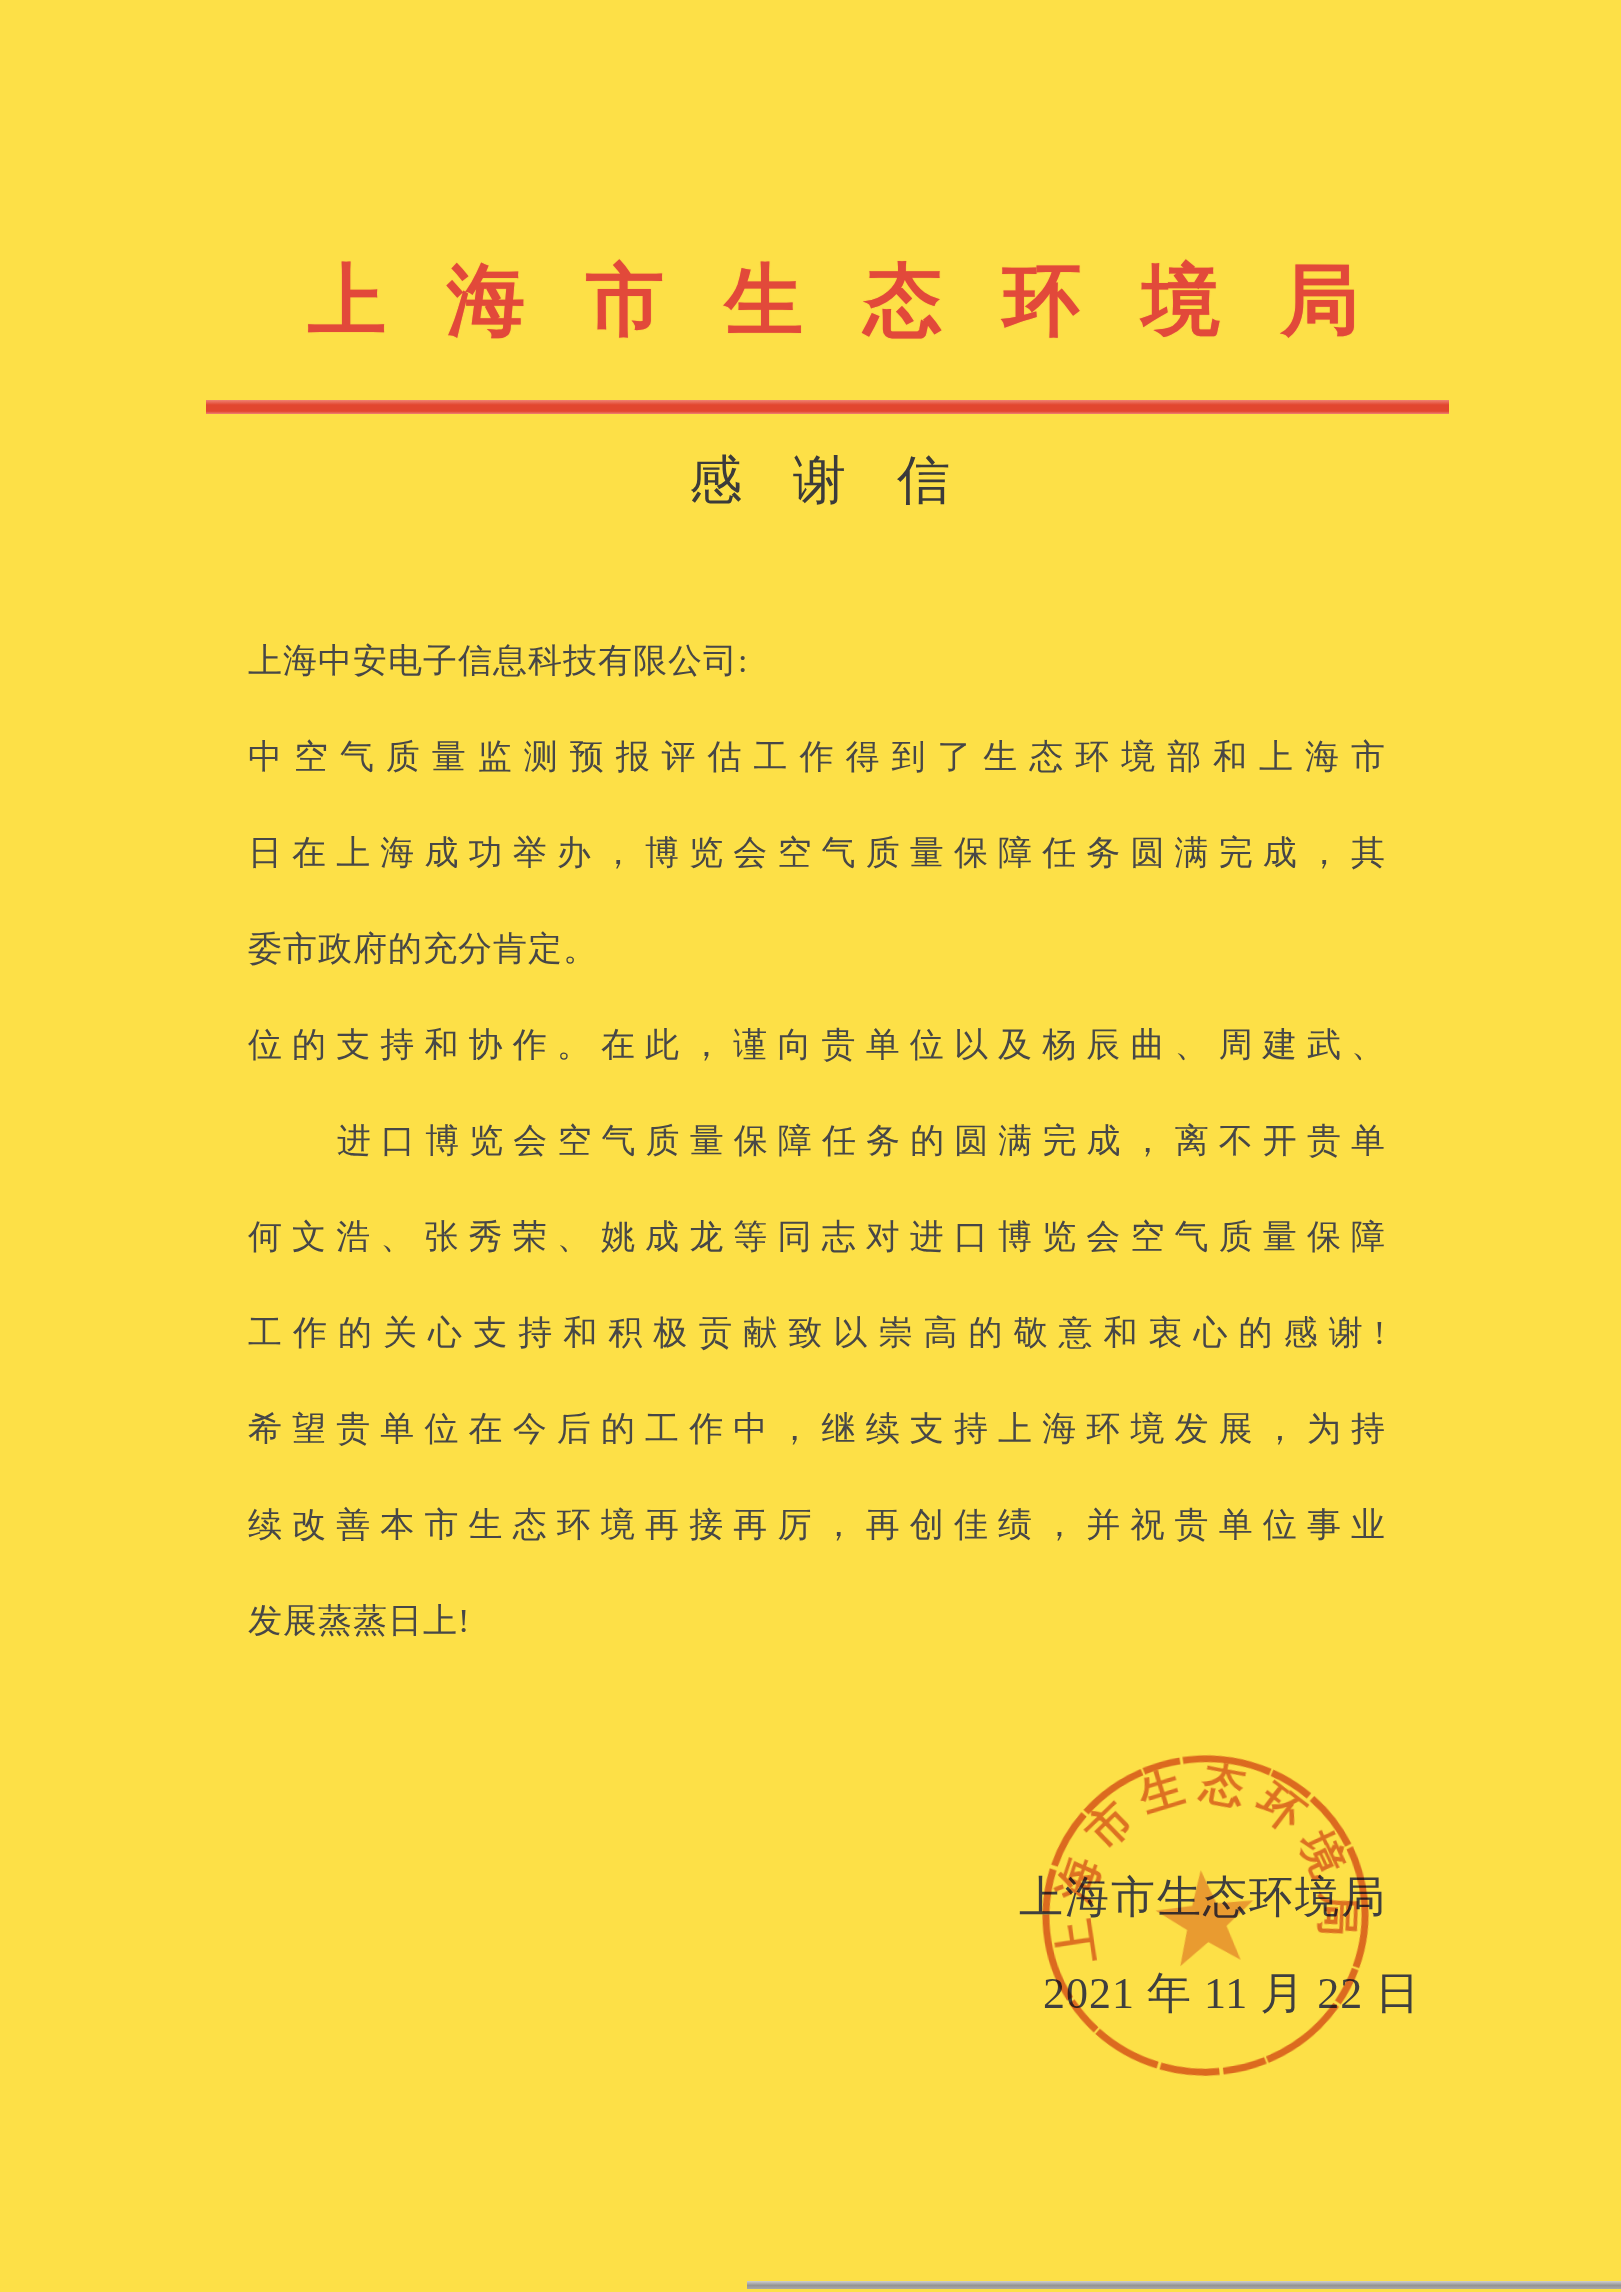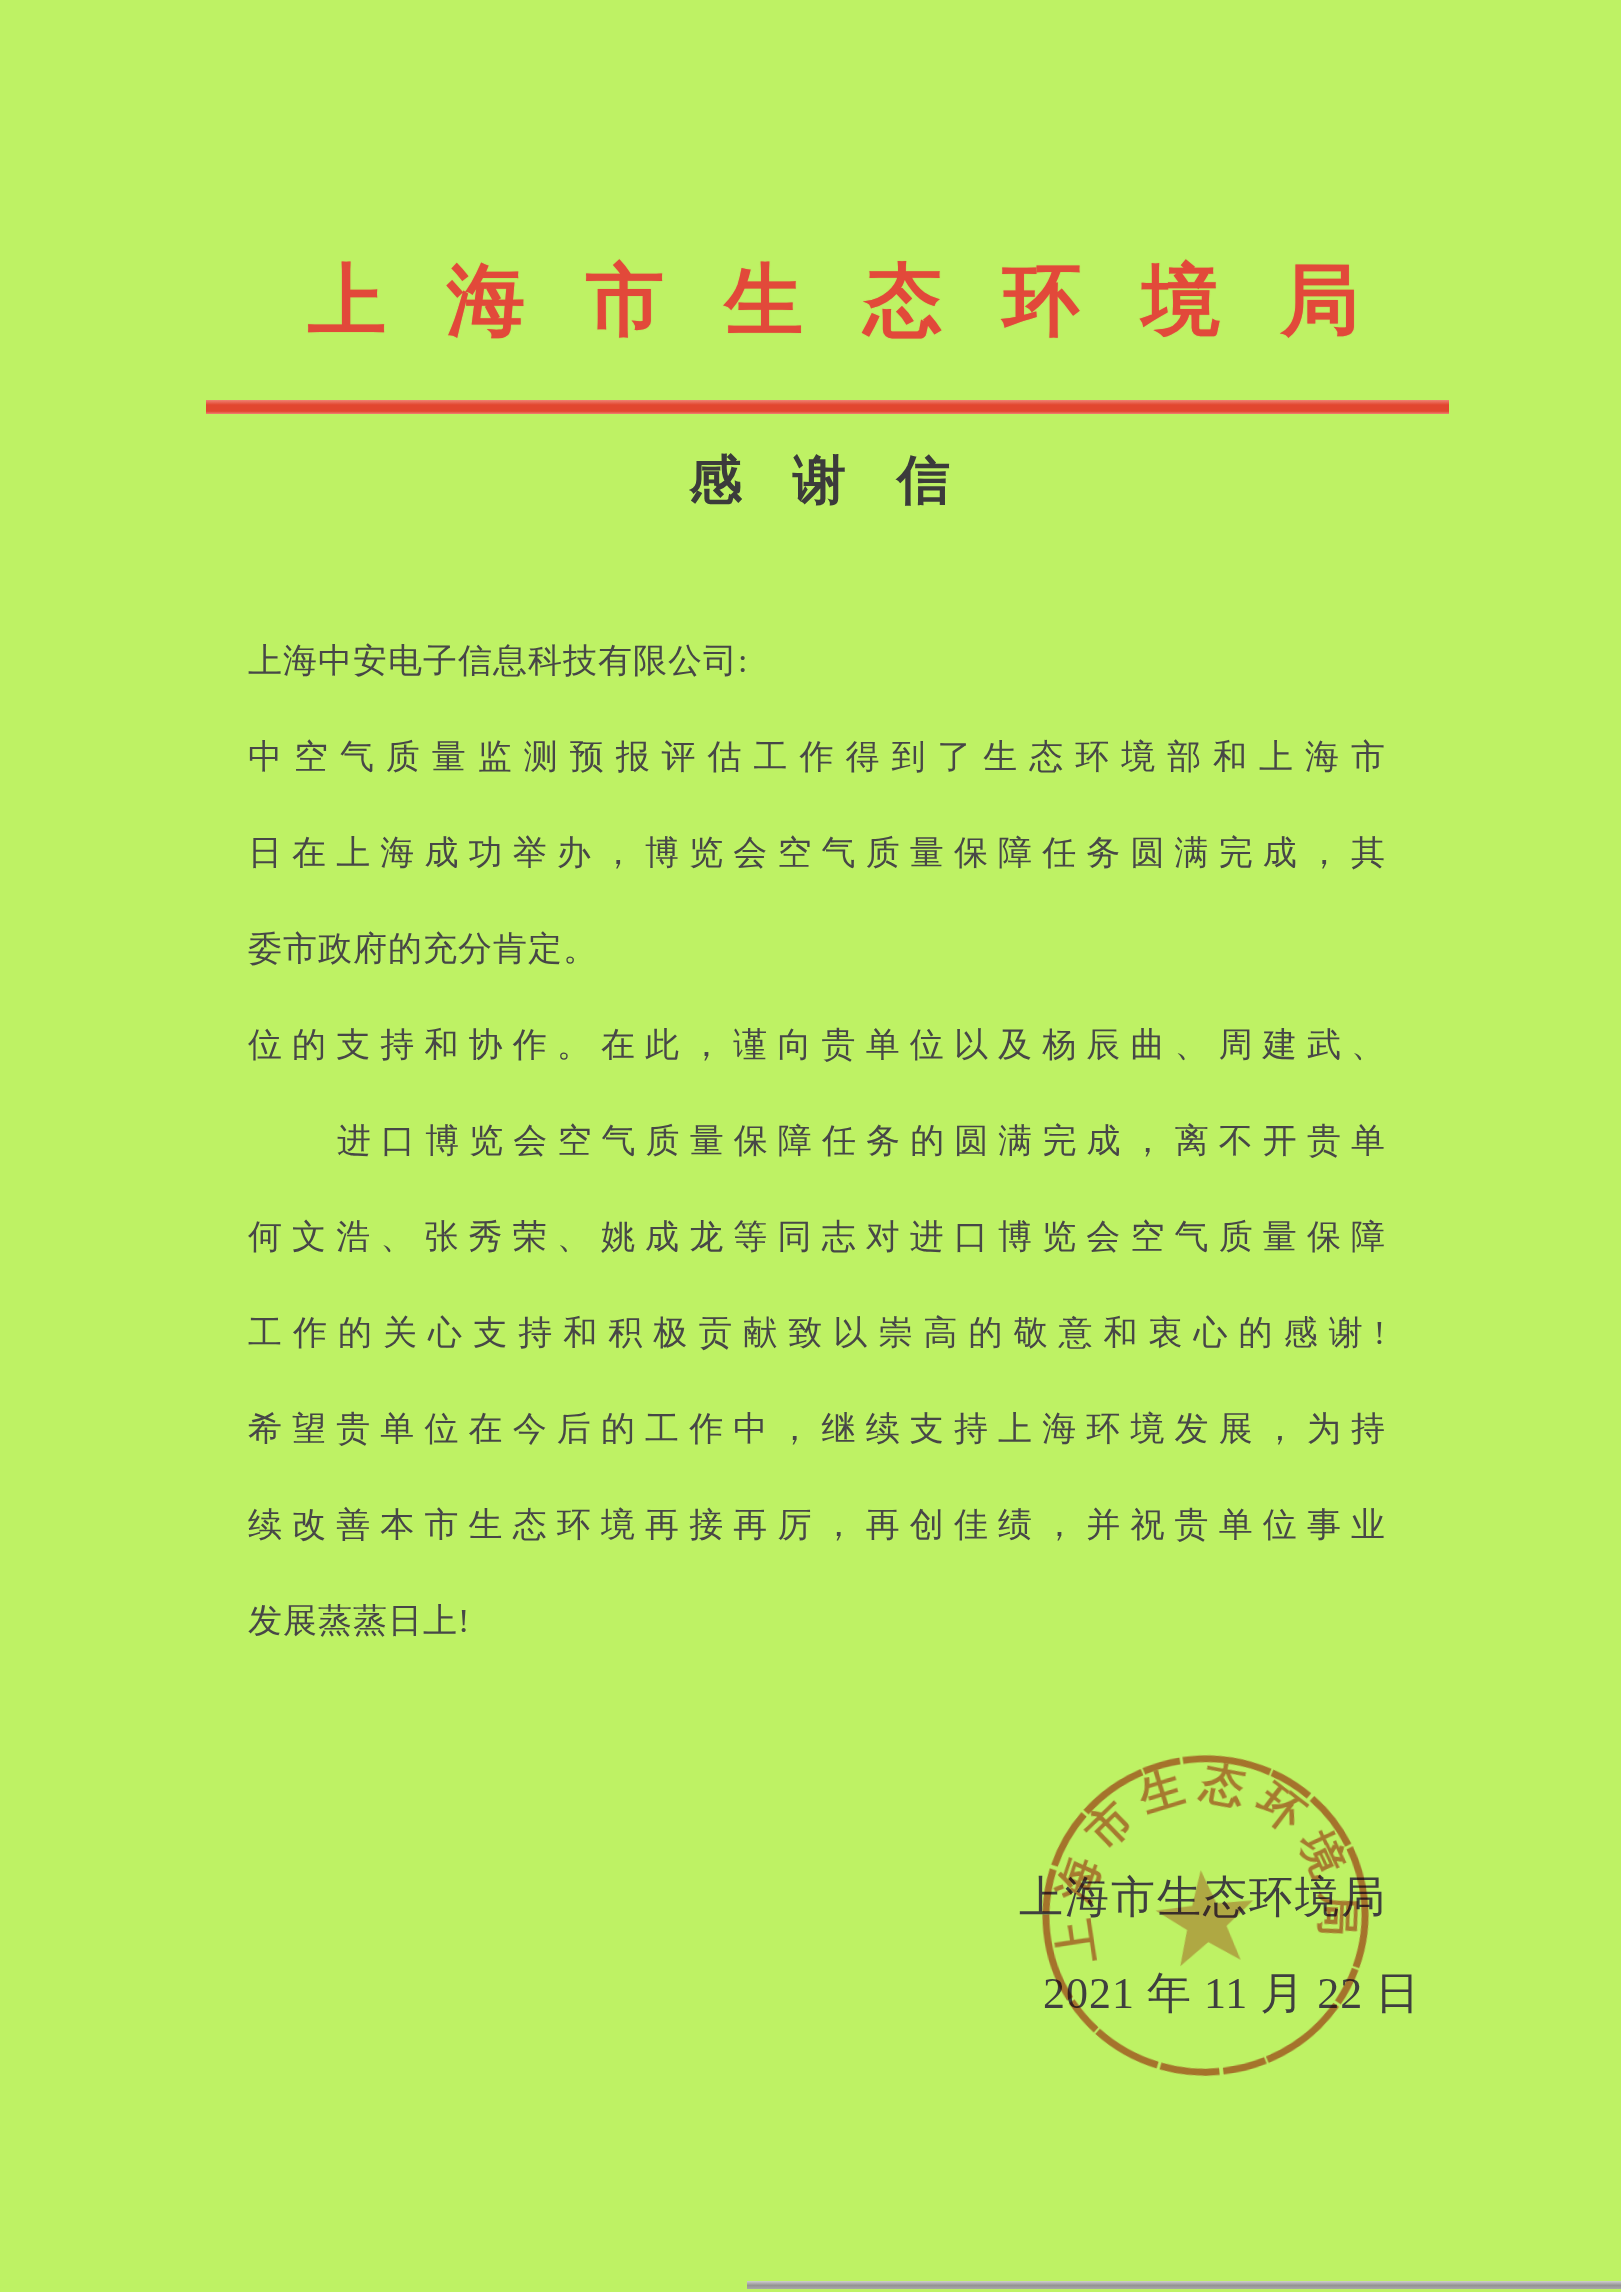--- a/index.html
+++ b/index.html
@@ -1,34 +1,34 @@
 <!DOCTYPE html>
 <html><head>
 <meta charset="utf-8">
 <style>
   html,body { margin:0; padding:0; background:#ffffff; }
   .page {
     position:relative; width:1621px; height:2293px;
-    background:#bef264; overflow:hidden;
+    background:#fde047; overflow:hidden;
     font-family:"Liberation Serif","DejaVu Serif",serif;
   }
   .letterhead-title {
     position:absolute; left:308px; top:257px;
     font-size:78px; font-weight:bold; color:#e2493a;
     letter-spacing:61px; white-space:nowrap; line-height:88px;
     text-shadow:0 0 1px rgba(226,73,58,.55);
   }
   .letterhead-rule {
     position:absolute; left:206px; top:400px; width:1243px; height:13.7px;
     background:linear-gradient(#fípica 0%, #e2462f 100%);
     background:linear-gradient(#ef8273 0%, #e2462f 35%, #e2462f 80%, #ef8273 100%);
   }
   .doc-title {
     position:absolute; left:689px; top:446px;
-    font-size:53px; font-weight:bold; color:#3b3b3b;
+    font-size:53px; font-weight:normal; color:#3b3b3b;
     letter-spacing:51px; white-space:nowrap; line-height:69px;
   }
   .body-text {
     position:absolute; left:248px; top:613px; width:1137px;
     color:#474747;
   }
   .line {
     font-size:34px; line-height:96px; letter-spacing:1px;
     text-align:left; white-space:normal;
   }

